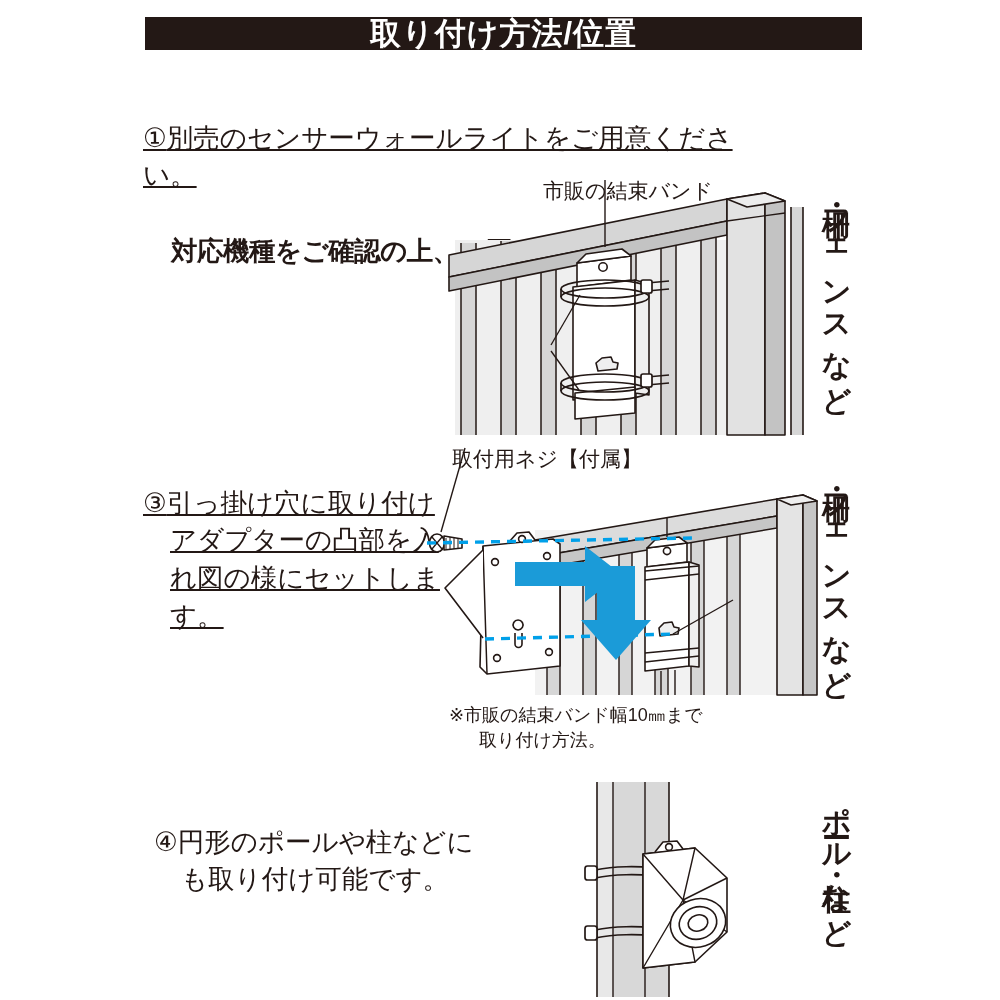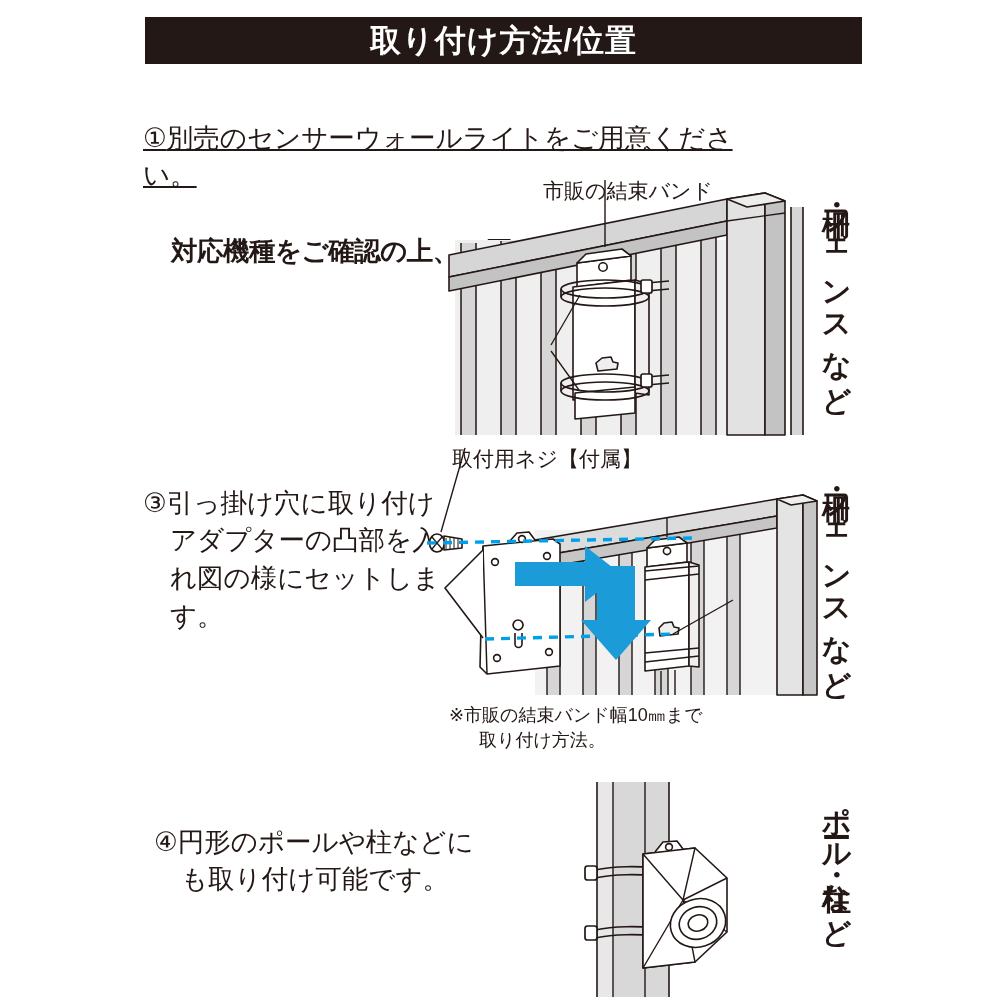--- a/index.html
+++ b/index.html
@@ -22,21 +22,21 @@
     position: absolute;
     inset: 0;
   }
 
   
   .header-bar {
     position: absolute;
     left: 145px;
     top: 17px;
     width: 717px;
-    height: 47px;
+    height: 33px;
     background: #231815;
     display: flex;
     align-items: center;
     justify-content: center;
   }
   .header-title {
     color: #ffffff;
     font-size: 31px;
     font-weight: bold;
     letter-spacing: 1px;
@@ -71,20 +71,21 @@
 
   #step2 {
     left: 143px;
     top: 176px;
     width: 300px;
   }
   #step3 {
     left: 143px;
     top: 447px;
     width: 300px;
+    text-decoration: underline;
   }
   #step4 {
     left: 154px;
     top: 786px;
     width: 320px;
   }
   .hang {
     display: block;
     padding-left: 27px;
     text-indent: -27px;

